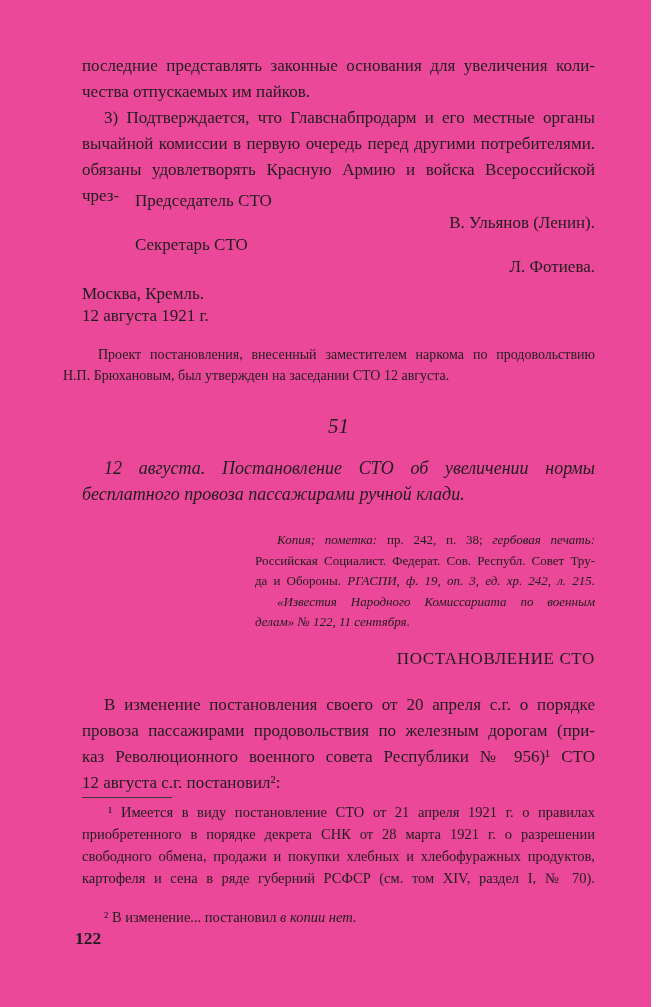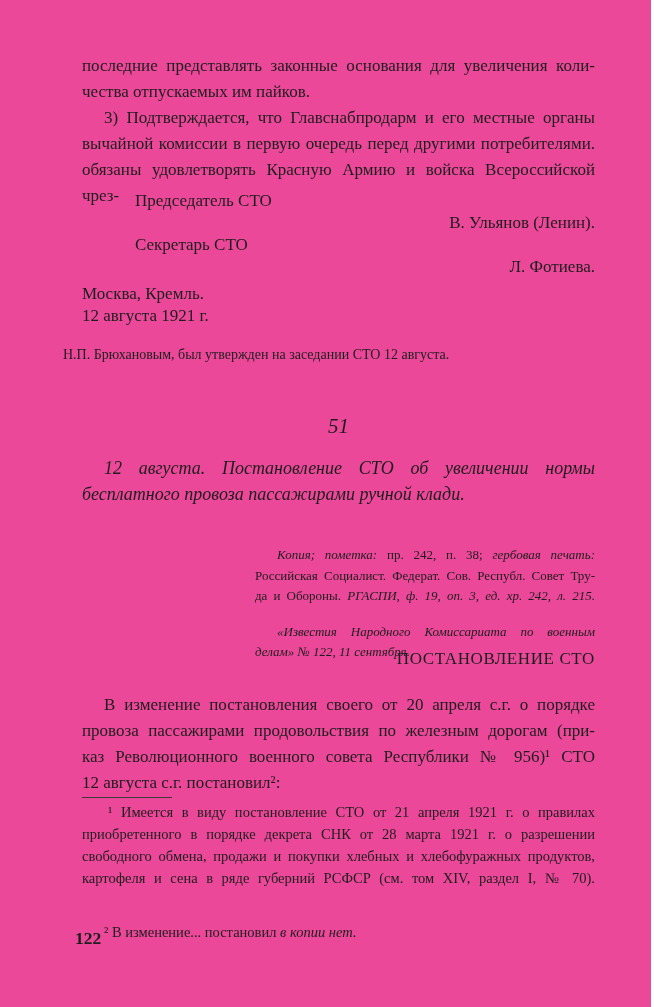--- a/index.html
+++ b/index.html
@@ -9,21 +9,21 @@
     height: 1007px;
     background: #ec4899;
     color: #1d1d1d;
     font-family: "Liberation Serif", "DejaVu Serif", serif;
     font-size: 17px;
     overflow: hidden;
   }
   .abs { position: absolute; }
   .tline { text-align: left; }
   .jl { text-align: justify; text-align-last: justify; }
-  .ind { text-indent: 22px; margin-top: 15px; }
+  .ind { text-indent: 22px; }
   .i { font-style: italic; }
   .r { font-style: normal; }
 
   #blockA { left: 82px; top: 53px; width: 513px; line-height: 26px; }
   #blockB { left: 82px; top: 105px; width: 513px; line-height: 26px; }
 
   .sig-role { left: 135px; font-size: 17px; }
   #sig1-role { top: 191px; }
   #sig2-role { top: 235px; }
   .sig-name { left: 82px; width: 513px; text-align: right; }
@@ -75,20 +75,21 @@
 
   <div id="sig1-name" class="abs sig-name">В. Ульянов (Ленин).</div>
   <div id="sig1-role" class="abs sig-role">Председатель СТО</div>
   <div id="sig2-role" class="abs sig-role">Секретарь СТО</div>
   <div id="sig2-name" class="abs sig-name">Л. Фотиева.</div>
 
   <div id="place" class="abs">Москва, Кремль.</div>
   <div id="date" class="abs">12 августа 1921 г.</div>
 
   <div id="note" class="abs">
+      <div class="tline jl" style="text-indent: 35px;">Проект постановления, внесенный заместителем наркома по продовольствию</div>
       <div class="tline">Н.П. Брюхановым, был утвержден на заседании СТО 12 августа.</div>
     </div>
 
   <div id="doc-number" class="abs">51</div>
 
   <div id="doc-title" class="abs">
       <div class="tline jl" style="text-indent: 22px;">12 августа. Постановление СТО об увеличении нормы</div>
       <div class="tline">бесплатного провоза пассажирами ручной клади.</div>
     </div>
 

